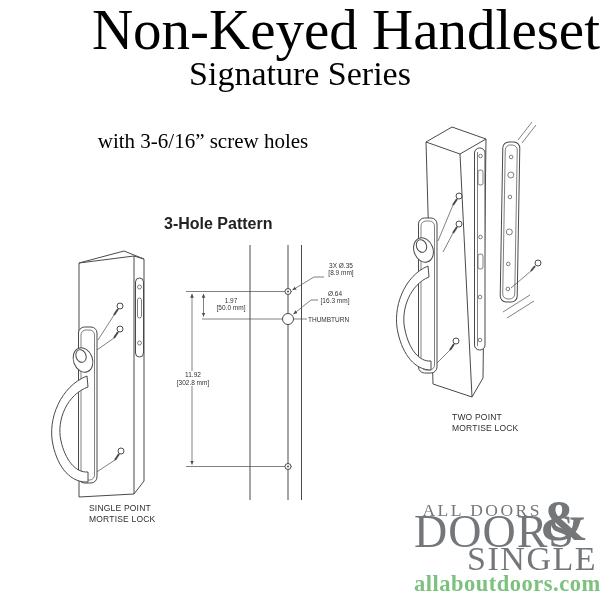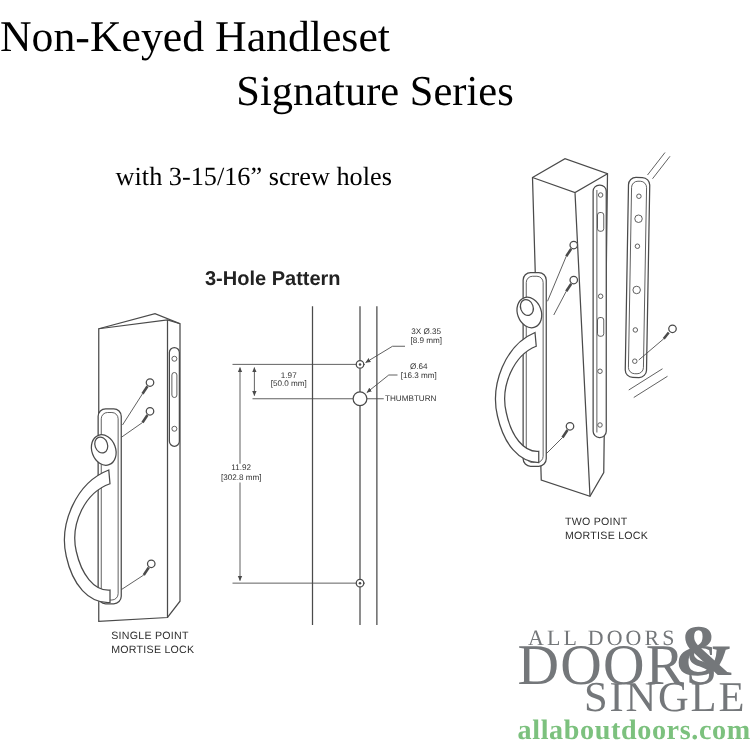--- a/index.html
+++ b/index.html
@@ -1,19 +1,19 @@
 <!DOCTYPE html>
 <html><head>
 <meta charset="utf-8">
 <style>
   html,body{margin:0;padding:0;background:#fff;}
   #canvas{position:relative;width:600px;height:600px;background:#ffffff;overflow:hidden;
           font-family:"Liberation Serif",serif;color:#000;}
   .abs{position:absolute;}
-  .title{width:100%;text-align:left;font-size:35px;line-height:48px;font-weight:400;}
+  .title{width:100%;text-align:right;font-size:57px;line-height:48px;font-weight:400;}
   .subtitle{width:100%;text-align:center;font-size:34px;line-height:36px;font-weight:400;}
   .intro{left:58px;top:130px;width:290px;text-align:center;font-size:21px;line-height:22px;}
   .pattern-heading{left:164px;top:215px;width:190px;text-align:left;
       font-family:"Liberation Sans",sans-serif;font-weight:bold;font-size:16px;color:#222;}
   .dlabel{position:absolute;font-family:"Liberation Sans",sans-serif;font-size:6.5px;
       line-height:7.5px;color:#333;text-align:center;}
   .cap{position:absolute;font-family:"Liberation Sans",sans-serif;font-size:8.5px;
       line-height:11px;color:#2e2e2e;letter-spacing:.2px;}
   svg{position:absolute;overflow:visible;}
   .ln{stroke:#4a4a4a;stroke-width:1;fill:none;}
@@ -32,21 +32,21 @@
 </style>
 </head>
 <body>
 
 <div id="canvas">
 
   <div class="abs title" style="top:6px">Non-Keyed Handleset</div>
   <div class="abs subtitle" style="top:56px">Signature Series</div>
 
   <div class="abs intro">
-    <div>with 3-15/16” screw holes</div>
+    <div>with 3-6/16” screw holes</div>
   </div>
 
   <div class="abs pattern-heading">3-Hole Pattern</div>
 
   <svg style="left:165px;top:240px" width="230" height="266" viewBox="0 0 230 266">
     <defs>
       <marker id="ar" viewBox="0 0 10 10" refX="8.5" refY="5" markerWidth="6.5" markerHeight="6.5" orient="auto-start-reverse">
         <path d="M0,1 L9,5 L0,9 Z" fill="#4a4a4a"></path>
       </marker>
     </defs>

